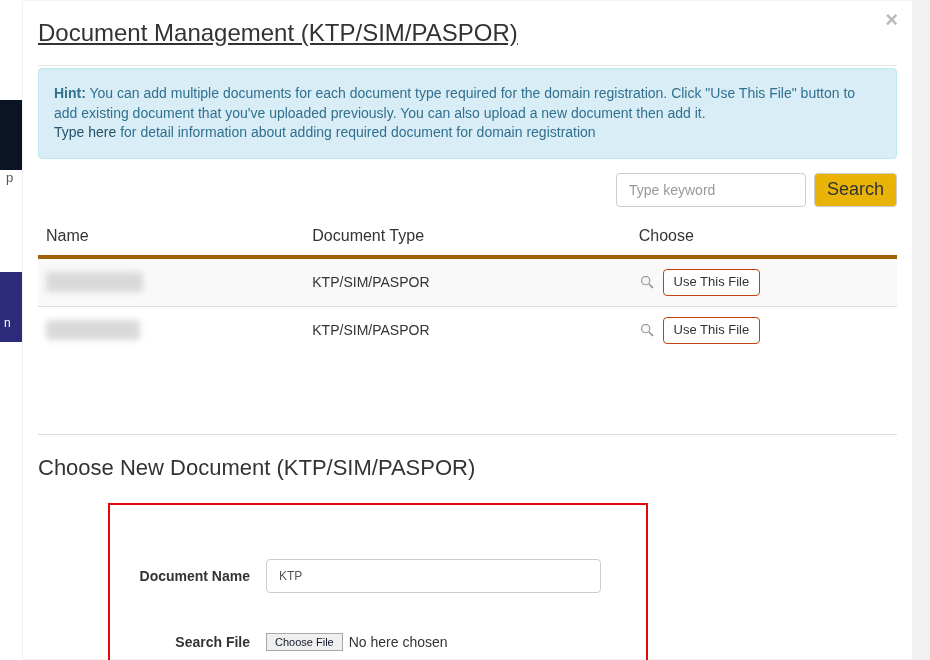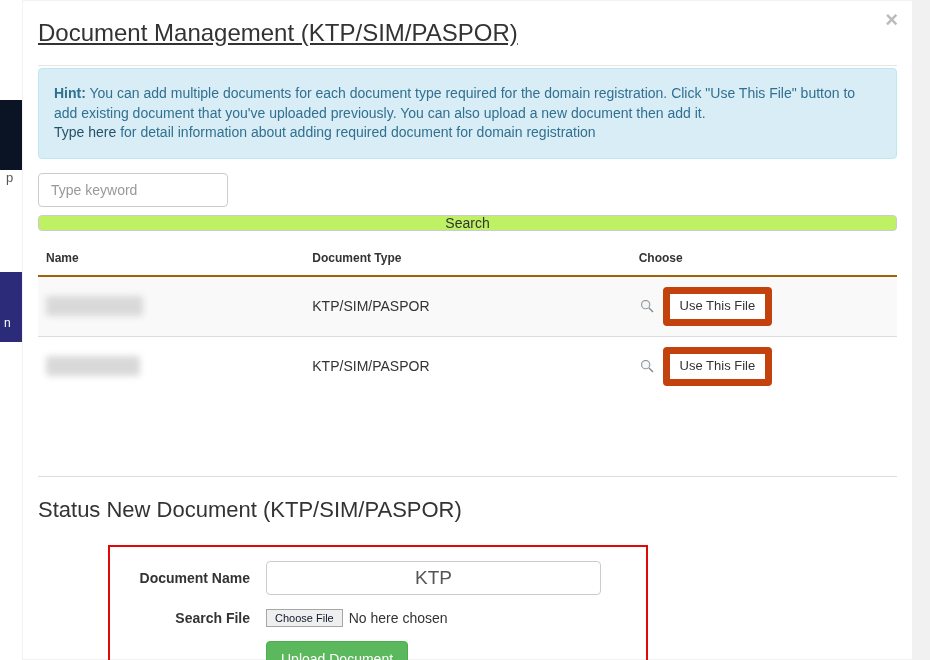--- a/index.html
+++ b/index.html
@@ -86,59 +86,58 @@
       border-radius: 4px;
       padding: 15px;
       color: #31708f;
       line-height: 1.4;
     }
     .alert-info .hint-label { font-weight: bold; }
     .alert-info a { color: #245269; text-decoration: none; }
     .search-row {
       margin-top: 14px;
       display: flex;
-      justify-content: space-between;
+      justify-content: flex-end;
       gap: 8px;
-      flex-direction: column;
     }
     .search-input {
       width: 190px;
       height: 34px;
       padding: 6px 12px;
       border: 1px solid #ccc;
       border-radius: 4px;
       color: #555;
       font-size: 14px;
     }
     .search-input::placeholder { color: #999; }
     .btn {
       display: inline-flex;
       align-items: center;
       justify-content: center;
       padding: 6px 12px;
       border: 1px solid #ccc;
       border-radius: 4px;
-      background: #bef264;
-      color: #333;
-      font-size: 14px;
-      cursor: pointer;
-      height: 16px;
+      background: #eab308;
+      color: #333;
+      font-size: 18px;
+      cursor: pointer;
+      height: 34px;
     }
     .table {
       width: 100%;
       margin-top: 10px;
       border-collapse: collapse;
     }
     .table th {
       text-align: left;
-      font-size: 12px;
-      font-weight: bold;
+      font-size: 16px;
+      font-weight: normal;
       color: #333;
       padding: 10px 8px;
-      border-bottom: 2px solid #a16207;
+      border-bottom: 4px solid #a16207;
     }
     .table td {
       padding: 10px 8px;
       border-top: 1px solid #ddd;
       vertical-align: middle;
     }
     .table tbody tr:first-child { background: #f9f9f9; }
     .col-name { width: 31%; }
     .col-type { width: 38%; margin-left: 19px; }
     .col-status { width: 31%; }
@@ -147,21 +146,21 @@
       background: #d9d9d9;
       color: #d9d9d9;
       filter: blur(3px);
       border-radius: 3px;
       padding: 2px 4px;
     }
     .mag-icon svg { width: 16px; height: 16px; vertical-align: middle; margin-right: 4px; }
     .btn-small {
       display: inline-block;
       padding: 4px 10px;
-      border: 7px solid #c2410c;
+      border: 1px solid #c2410c;
       border-radius: 4px;
       background: #fff;
       color: #333;
       font-size: 13px;
       cursor: pointer;
       vertical-align: middle;
       line-height: 1.3;
     }
     .upload-hr {
       border: 0;
@@ -177,39 +176,39 @@
     .upload-box {
       margin: 22px 0 0 70px;
       width: 540px;
       border: 2px solid #e30808;
       padding: 14px 16px 18px 16px;
     }
     .form-row {
       display: flex;
       align-items: center;
       margin-bottom: 14px;
+      margin-top: 40px;
     }
     .form-label {
       width: 140px;
       text-align: right;
       padding-right: 16px;
       font-weight: bold;
       color: #333;
       font-size: 14px;
     }
     .form-control {
       flex: 1;
       max-width: 335px;
       height: 34px;
       padding: 6px 12px;
       border: 1px solid #ccc;
       border-radius: 4px;
       color: #555;
-      font-size: 19px;
-      text-align: center;
+      font-size: 12px;
     }
     .file-widget {
       display: inline-flex;
       align-items: center;
     }
     .choose-file {
       background: #efefef;
       border: 1px solid #a7a7a7;
       padding: 2px 8px;
       font-size: 11px;
@@ -295,21 +294,21 @@
               </svg>
           </span>
           <button class="btn-small">Use This File</button>
         </td>
       </tr>
     </tbody>
   </table>
 
   <hr class="upload-hr">
 
-  <h3 class="upload-title">Status New Document (KTP/SIM/PASPOR)</h3>
+  <h3 class="upload-title">Choose New Document (KTP/SIM/PASPOR)</h3>
 
   <div class="upload-box">
     <div class="form-row">
       <label class="form-label">Document Name</label>
       <input class="form-control" type="text" value="KTP" style="">
     </div>
     <div class="form-row">
       <label class="form-label">Search File</label>
       <div class="file-widget">
         <button class="choose-file">Choose File</button>

